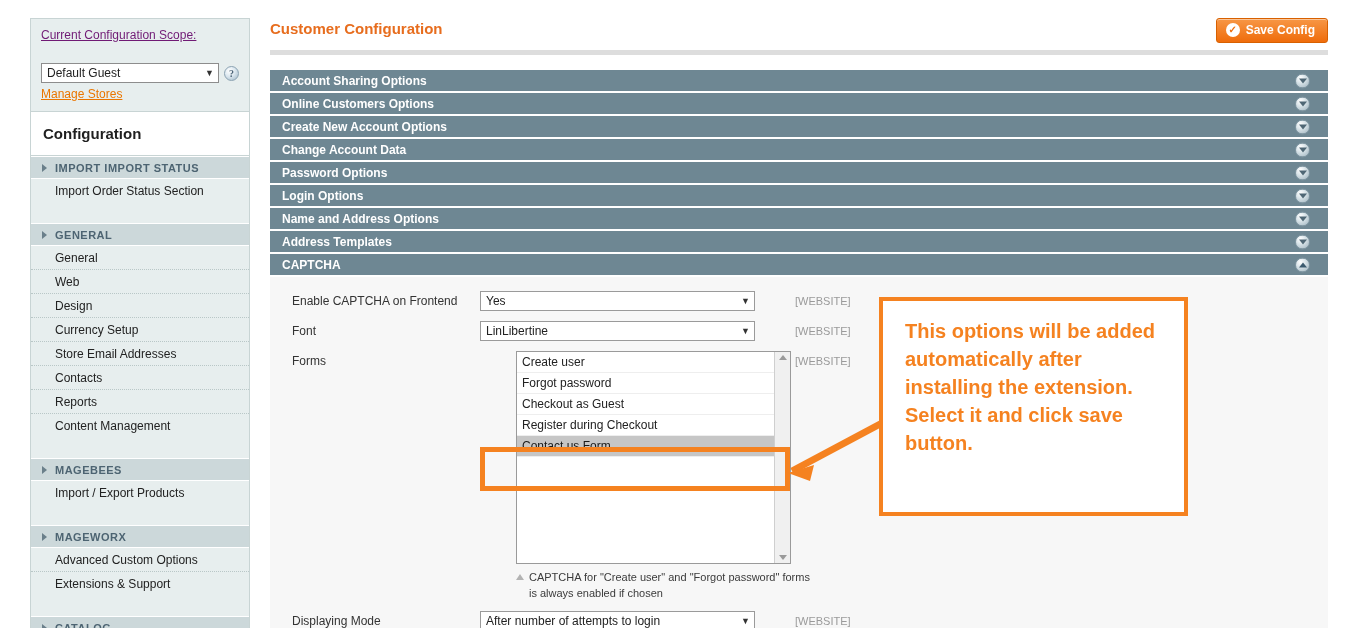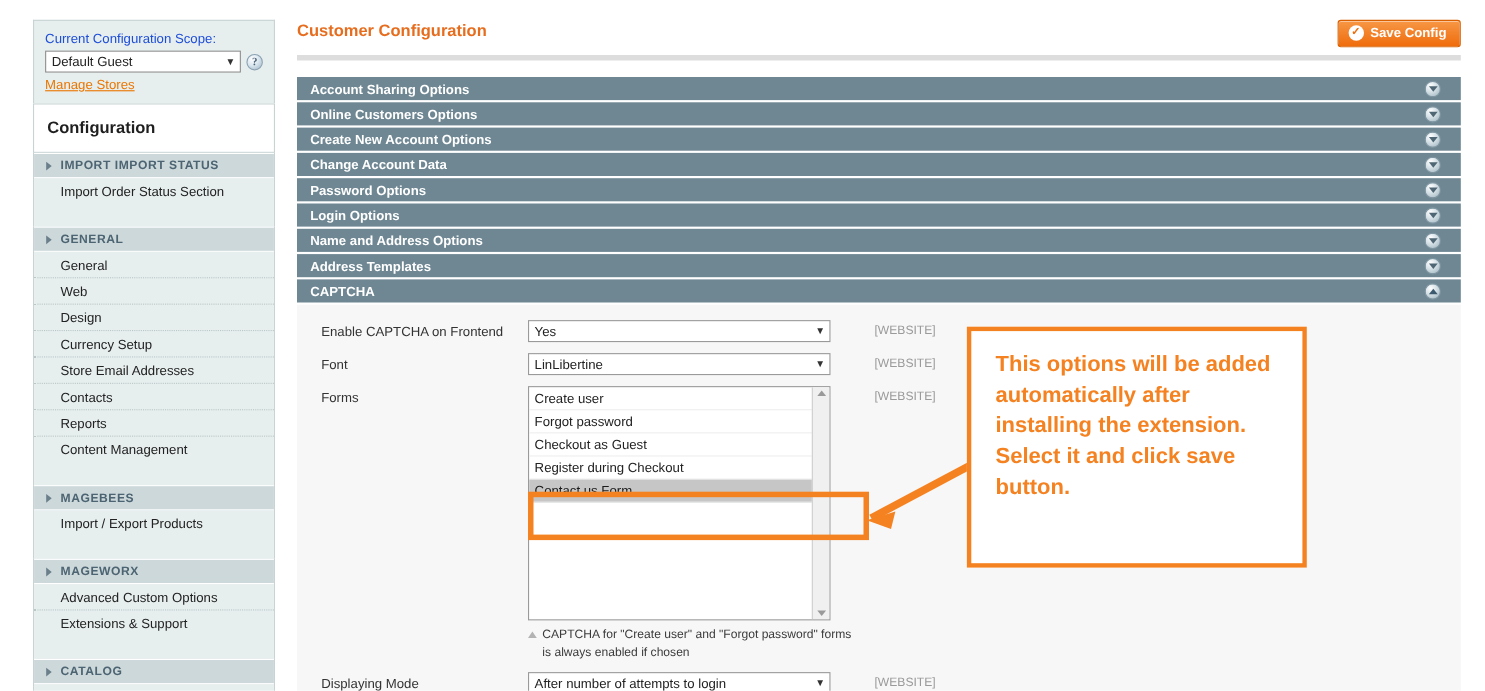--- a/index.html
+++ b/index.html
@@ -22,23 +22,24 @@
     background: #ffffff;
   }
   .scope-box {
     background: #e7eeee;
     border: 1px solid #c8d4d4;
     border-bottom: none;
     padding: 9px 10px 10px 10px;
   }
   .scope-label {
     font-size: 12px;
-    color: #1d4ed8;
-    margin-bottom: 4px;
+    color: #701a75;
+    margin-bottom: 21px;
     line-height: 14px;
+    text-decoration: underline;
   }
   .scope-row { display: flex; align-items: center; gap: 5px; }
   .scope-select {
     position: relative;
     width: 178px; height: 20px;
     background: #ffffff;
     border: 1px solid #8d8d8d;
     font-size: 12px;
     line-height: 18px;
     padding: 0 20px 0 5px;
@@ -231,21 +232,21 @@
     font-size: 12px;
     line-height: 18px;
     padding: 0 6px 0 5px;
     color: #222;
     white-space: nowrap; overflow: hidden;
     cursor: pointer;
   }
   .sel .sel-caret { color: #333; }
 
   
-  .multi-wrap { position: relative; width: 287px; }
+  .multi-wrap { position: relative; width: 287px; margin-left: 36px; }
   .multi {
     width: 275px;
     height: 213px;
     background: #ffffff;
     border: 1px solid #9a9a9a;
     position: relative;
     overflow: hidden;
   }
   .multi-list { width: 258px; }
   .multi-opt {

